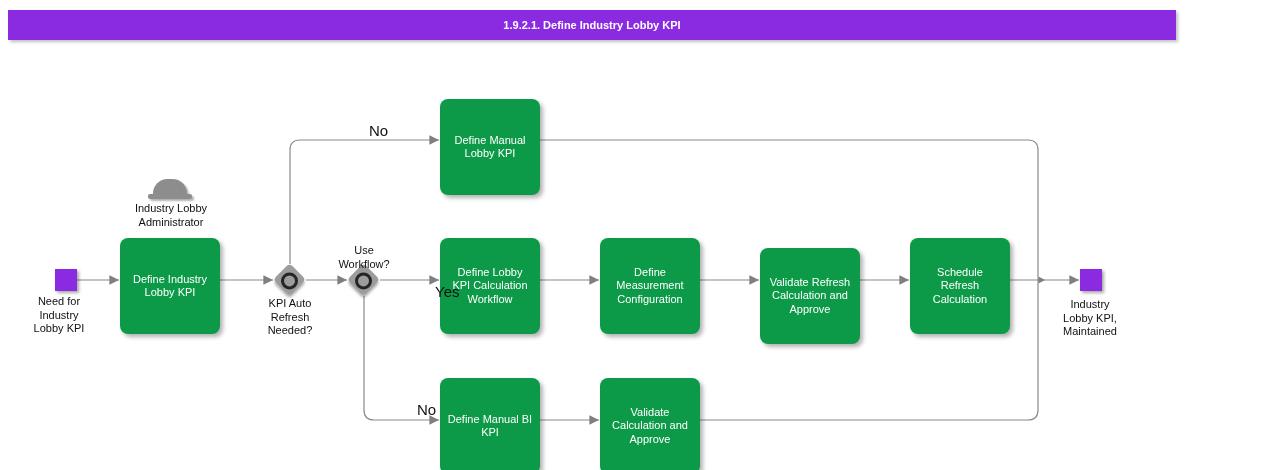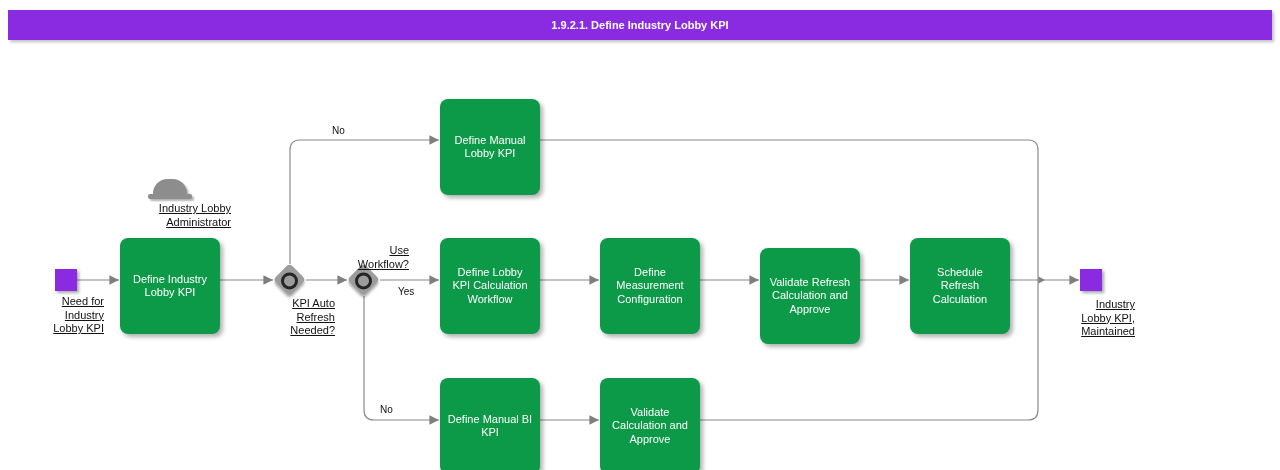--- a/index.html
+++ b/index.html
@@ -1,19 +1,19 @@
 <!DOCTYPE html>
 <html><head>
 <meta charset="utf-8">
 <style>
   html,body{margin:0;padding:0;background:#ffffff;}
   body{font-family:"Liberation Sans",sans-serif;}
   .canvas{position:relative;width:1280px;height:470px;background:#ffffff;overflow:hidden;}
   .titlebar{
-    position:absolute;left:8px;top:10px;width:1264px;height:30px;
+    position:absolute;left:8px;top:10px;width:1168px;height:30px;
     background:#8a2be2;color:#ffffff;font-size:11px;font-weight:bold;
     display:flex;align-items:center;justify-content:center;
     box-shadow:2px 2px 3px rgba(0,0,0,0.25);
   }
   .edges{position:absolute;left:0;top:0;}
   .edge{stroke:#8a8a8a;stroke-width:1.2;fill:none;}
   .task{
     position:absolute;width:100px;height:96px;background:#0d9a48;border-radius:8px;
     color:#ffffff;font-size:11px;line-height:13.5px;text-align:center;
     display:flex;align-items:center;justify-content:center;
@@ -26,23 +26,23 @@
   .gateway{
     position:absolute;width:23px;height:23px;background:#9c9c9c;border-radius:4px;
     transform:rotate(45deg);box-shadow:2px 2px 3px rgba(0,0,0,0.35);
   }
   .gateway .ring{
     position:absolute;left:50%;top:50%;width:11px;height:11px;margin:-8px 0 0 -8px;
     border:3px solid #252525;border-radius:50%;
   }
   .nlabel{
     position:absolute;font-size:11px;line-height:13.5px;color:#111111;
-    text-align:right;white-space:pre-line;text-decoration:underline;
+    text-align:center;white-space:pre-line;
   }
-  .elabel{position:absolute;font-size:10px;line-height:13px;color:#111111;}
+  .elabel{position:absolute;font-size:15px;line-height:13px;color:#111111;margin-left:37px;}
   .actor-dome{
     position:absolute;left:153px;top:179px;width:34px;height:17px;background:#8d8d8d;
     border-radius:17px 17px 3px 3px;box-shadow:2px 2px 2px rgba(0,0,0,0.3);
   }
   .actor-base{
     position:absolute;left:148px;top:194px;width:44px;height:5px;background:#8d8d8d;
     border-radius:2px;box-shadow:2px 2px 2px rgba(0,0,0,0.3);
   }
 </style>
 </head>

